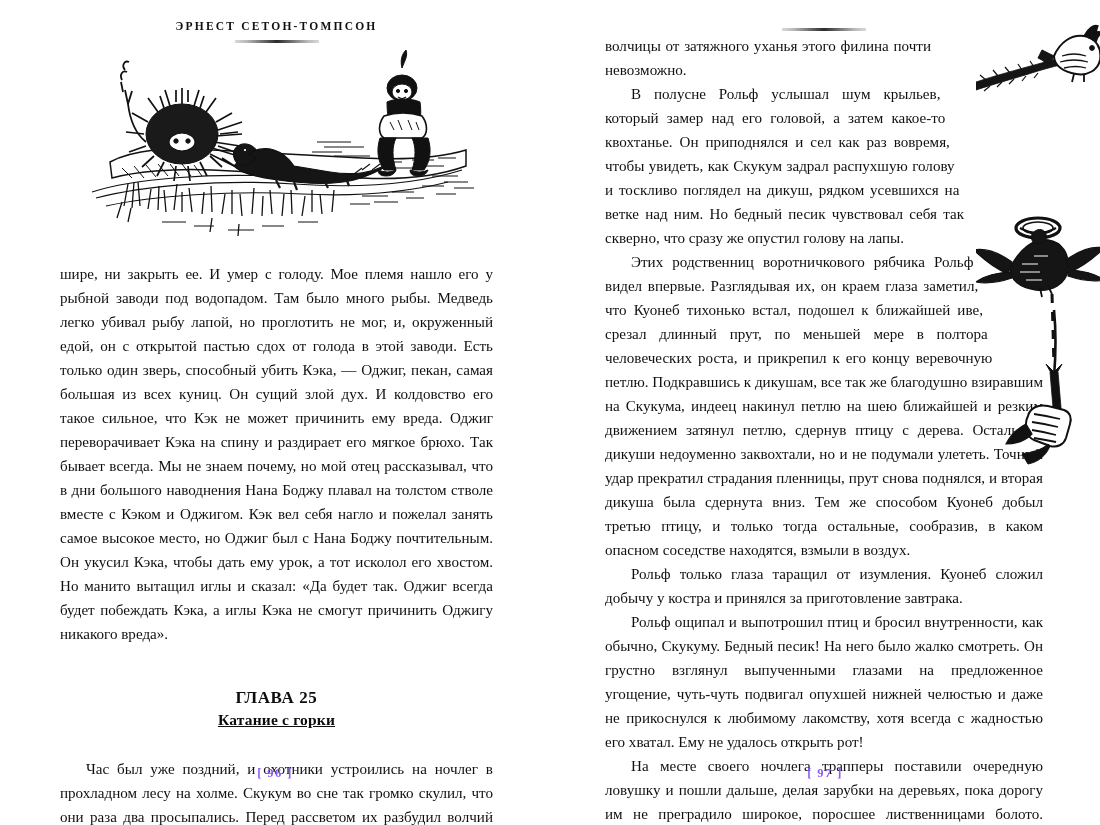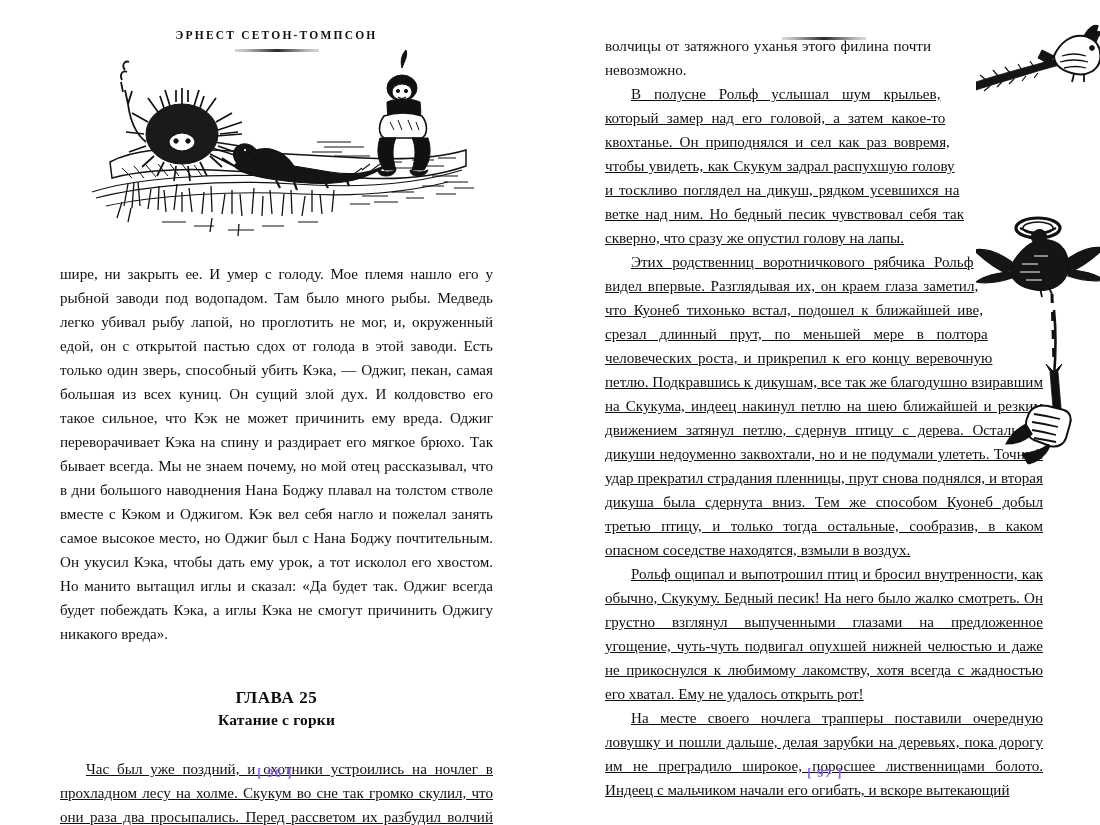--- a/index.html
+++ b/index.html
@@ -26,21 +26,21 @@
     width: 550px;
     height: 825px;
     box-sizing: border-box;
   }
   .page-left  { padding: 0 57px 0 60px; }
   .page-right { padding: 0 57px 0 55px; }
 
   
   .runhead {
     text-align: center;
-    padding-top: 30px;
+    padding-top: 21px;
     height: 34px;
     box-sizing: border-box;
   }
   .runhead-text {
     font-size: 11.5px;
     letter-spacing: 2.2px;
     font-weight: bold;
     text-transform: uppercase;
     color: #111;
     display: block;
@@ -58,39 +58,40 @@
   
   .body-col {
     font-size: 15.1px;
     line-height: 24px;
     text-align: justify;
     text-justify: inter-word;
     hyphens: manual;
     color: #101010;
   }
   .body-col p { margin: 0; }
-  .body-col p.indent { text-indent: 26px; text-decoration: underline; }
+  .body-col p.indent { text-indent: 26px; }
   .body-col p.noindent { text-indent: 0; }
 
   
   .chapter {
     text-align: center;
     margin: 40px 0 26px 0;
   }
   .chapter-number {
     font-size: 17px;
     font-weight: bold;
     letter-spacing: 0.6px;
     line-height: 23px;
   }
   .chapter-title {
     font-size: 15.5px;
     font-weight: bold;
     letter-spacing: 0.2px;
     line-height: 22px;
+    text-decoration: underline;
   }
 
   
   .folio {
     position: absolute;
     bottom: 44px;
     left: 0;
     right: 0;
     text-align: center;
     font-size: 12.5px;
@@ -344,20 +345,21 @@
           </g>
         </g>
       </svg>
     </div>
 
     <div class="body-col">
       <div class="wrap-shim"></div>
       <p class="noindent">волчицы от затяжного уханья этого филина почти невозможно.</p>
       <p class="indent">В полусне Рольф услышал шум крыльев, который замер над его головой, а затем какое-то квохтанье. Он приподнялся и сел как раз вовремя, чтобы увидеть, как Скукум задрал распухшую голову и тоскливо поглядел на дикуш, рядком усевшихся на ветке над ним. Но бедный песик чувствовал себя так скверно, что сразу же опустил голову на лапы.</p>
       <p class="indent">Этих родственниц воротничкового рябчика Рольф видел впервые. Разглядывая их, он краем глаза заметил, что Куонеб тихонько встал, подошел к ближайшей иве, срезал длинный прут, по меньшей мере в полтора человеческих роста, и прикрепил к его концу веревочную петлю. Подкравшись к дикушам, все так же благодушно взиравшим на Скукума, индеец накинул петлю на шею ближайшей и резким движением затянул петлю, сдернув птицу с дерева. Остальные дикуши недоуменно заквохтали, но и не подумали улететь. Точный удар прекратил страдания пленницы, прут снова поднялся, и вторая дикуша была сдернута вниз. Тем же способом Куонеб добыл третью птицу, и только тогда остальные, сообразив, в каком опасном соседстве находятся, взмыли в воздух.</p>
+      <p class="indent">Рольф только глаза таращил от изумления. Куонеб сложил добычу у костра и принялся за приготовление завтрака.</p>
       <p class="indent">Рольф ощипал и выпотрошил птиц и бросил внутренности, как обычно, Скукуму. Бедный песик! На него было жалко смотреть. Он грустно взглянул выпученными глазами на предложенное угощение, чуть-чуть подвигал опухшей нижней челюстью и даже не прикоснулся к любимому лакомству, хотя всегда с жадностью его хватал. Ему не удалось открыть рот!</p>
       <p class="indent">На месте своего ночлега трапперы поставили очередную ловушку и пошли дальше, делая зарубки на деревьях, пока дорогу им не преградило широкое, поросшее лиственницами болото. Индеец с мальчиком начали его огибать, и вскоре вытекающий</p>
     </div>
 
     <div class="folio">[ 97 ]</div>
   </div>
 
 </div>
 
 </body></html>

